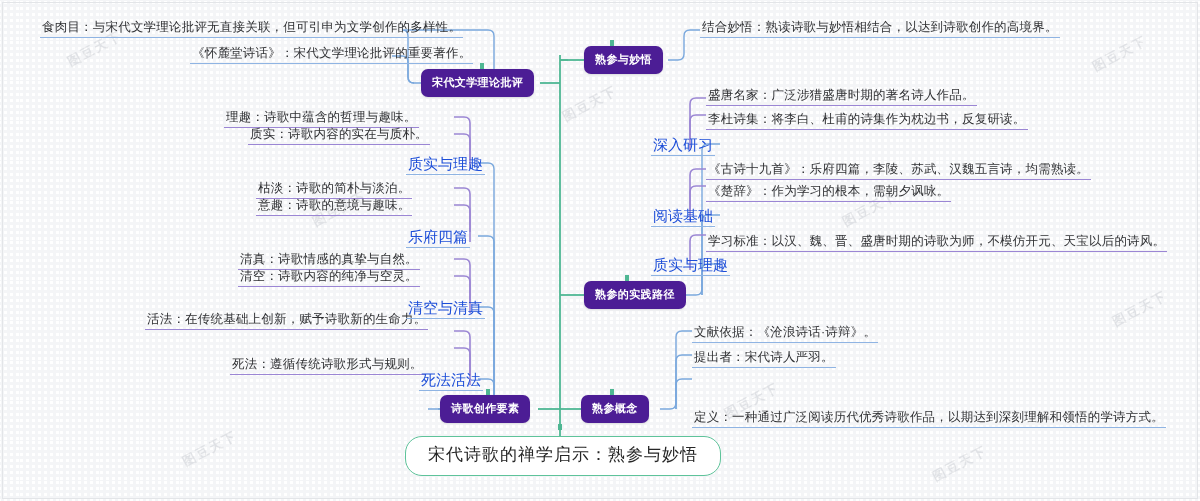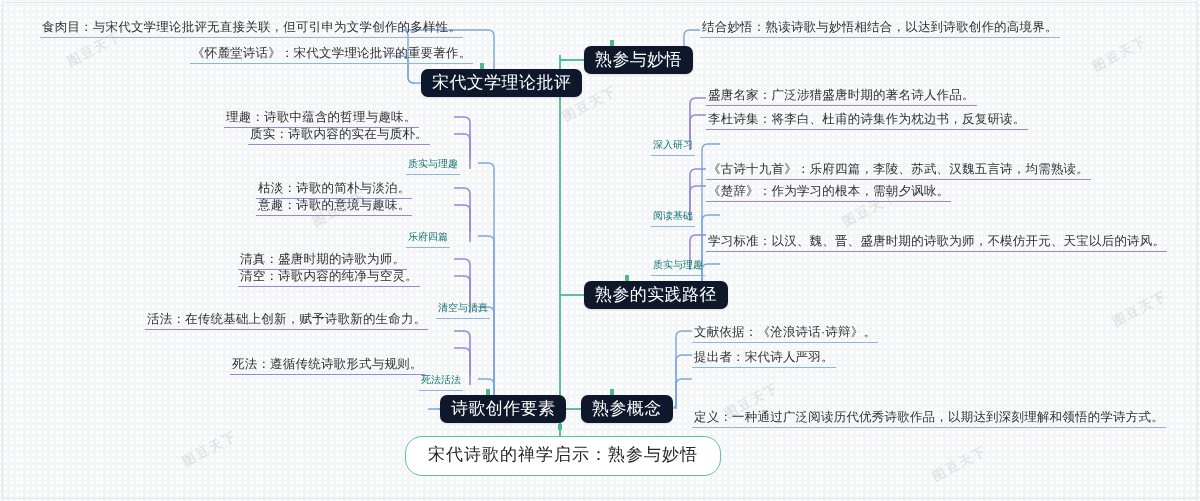--- a/index.html
+++ b/index.html
@@ -35,31 +35,31 @@
   .leaf{
     font-size:12.5px;
     color:#2f3033;
     line-height:16px;
     letter-spacing:.2px;
     padding:1px 2px 2px 2px;
   }
   .leaf.ul-blue{border-bottom:1px solid #8fb4e3;}
   .leaf.ul-purple{border-bottom:1px solid #9b86d4;}
   .plain{
-    font-size:10px;
-    color:#0f766e;
+    font-size:15px;
+    color:#1d4ed8;
     line-height:16px;
     padding:1px 2px 2px 2px;
     border-bottom:1px solid #8fb4e3;
   }
   .pill{
-    background:#0f172a;
+    background:#4c1d95;
     color:#ffffff;
-    font-size:17px;
-    font-weight:normal;
+    font-size:11px;
+    font-weight:bold;
     border-radius:7px;
     padding:6px 11px 7px 11px;
     line-height:15px;
     box-shadow:0 1px 2px rgba(0,0,0,.10);
     letter-spacing:.4px;
   }
   .root{
     background:#ffffff;
     border:1.6px solid #5ec39a;
     border-radius:17px;
@@ -172,29 +172,29 @@
 
 <div class="node leaf ul-blue" style="left:40px;top:18px;">食肉目：与宋代文学理论批评无直接关联，但可引申为文学创作的多样性。</div>
 <div class="node leaf ul-blue" style="left:190px;top:44px;">《怀麓堂诗话》：宋代文学理论批评的重要著作。</div>
 
 <div class="node leaf ul-purple" style="left:224px;top:108px;">理趣：诗歌中蕴含的哲理与趣味。</div>
 <div class="node leaf ul-purple" style="left:248px;top:125px;">质实：诗歌内容的实在与质朴。</div>
 
 <div class="node leaf ul-purple" style="left:256px;top:179px;">枯淡：诗歌的简朴与淡泊。</div>
 <div class="node leaf ul-purple" style="left:256px;top:196px;">意趣：诗歌的意境与趣味。</div>
 
-<div class="node leaf ul-purple" style="left:238px;top:250px;">清真：盛唐时期的诗歌为师。</div>
+<div class="node leaf ul-purple" style="left:238px;top:250px;">清真：诗歌情感的真挚与自然。</div>
 <div class="node leaf ul-purple" style="left:238px;top:267px;">清空：诗歌内容的纯净与空灵。</div>
 
 <div class="node leaf ul-purple" style="left:145px;top:310px;">活法：在传统基础上创新，赋予诗歌新的生命力。</div>
 <div class="node leaf ul-purple" style="left:230px;top:339px;margin-top:16px;">死法：遵循传统诗歌形式与规则。</div>
 
 <div class="node plain" style="left:406px;top:155px;">质实与理趣</div>
 <div class="node plain" style="left:406px;top:228px;">乐府四篇</div>
-<div class="node plain" style="left:406px;top:299px;margin-left:30px;">清空与清真</div>
+<div class="node plain" style="left:406px;top:299px;">清空与清真</div>
 <div class="node plain" style="left:419px;top:371px;">死法活法</div>
 
 <div class="node leaf ul-blue" style="left:700px;top:18px;">结合妙悟：熟读诗歌与妙悟相结合，以达到诗歌创作的高境界。</div>
 
 <div class="node leaf ul-purple" style="left:706px;top:86px;">盛唐名家：广泛涉猎盛唐时期的著名诗人作品。</div>
 <div class="node leaf ul-purple" style="left:706px;top:110px;">李杜诗集：将李白、杜甫的诗集作为枕边书，反复研读。</div>
 
 <div class="node leaf ul-purple" style="left:706px;top:160px;">《古诗十九首》：乐府四篇，李陵、苏武、汉魏五言诗，均需熟读。</div>
 <div class="node leaf ul-purple" style="left:706px;top:182px;">《楚辞》：作为学习的根本，需朝夕讽咏。</div>
 

